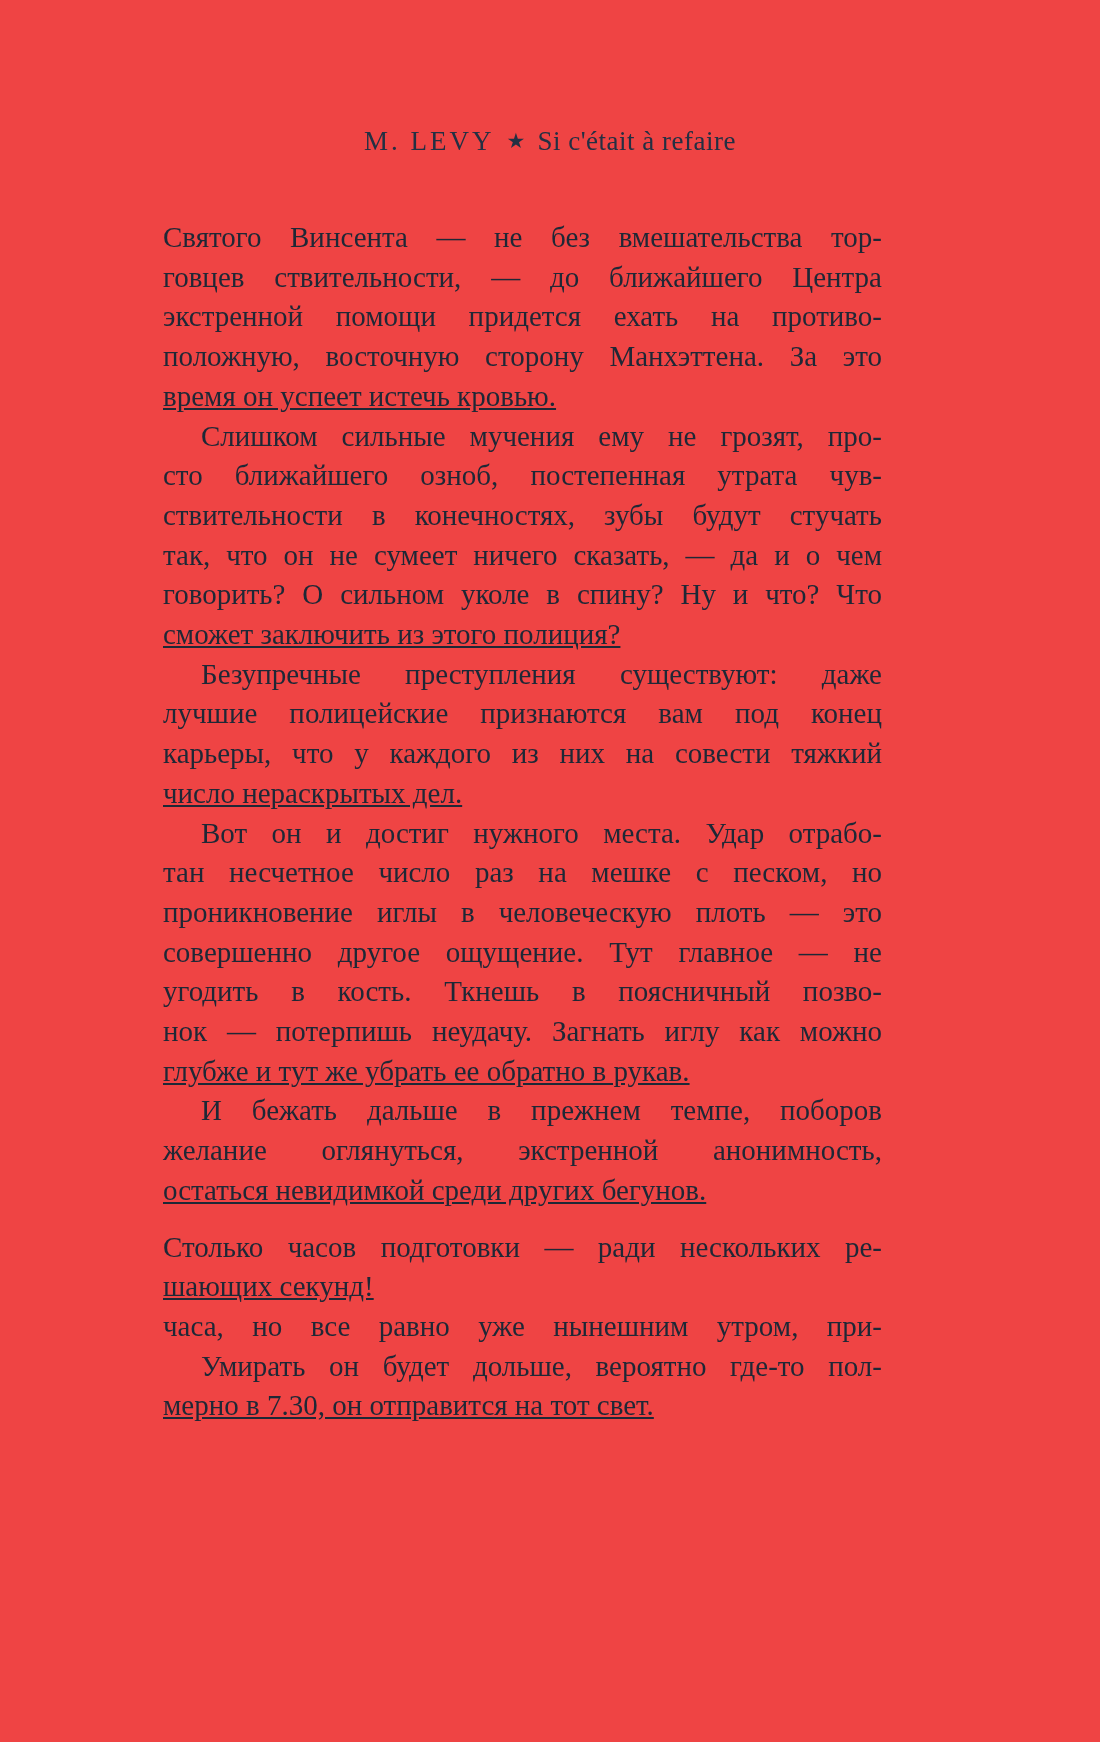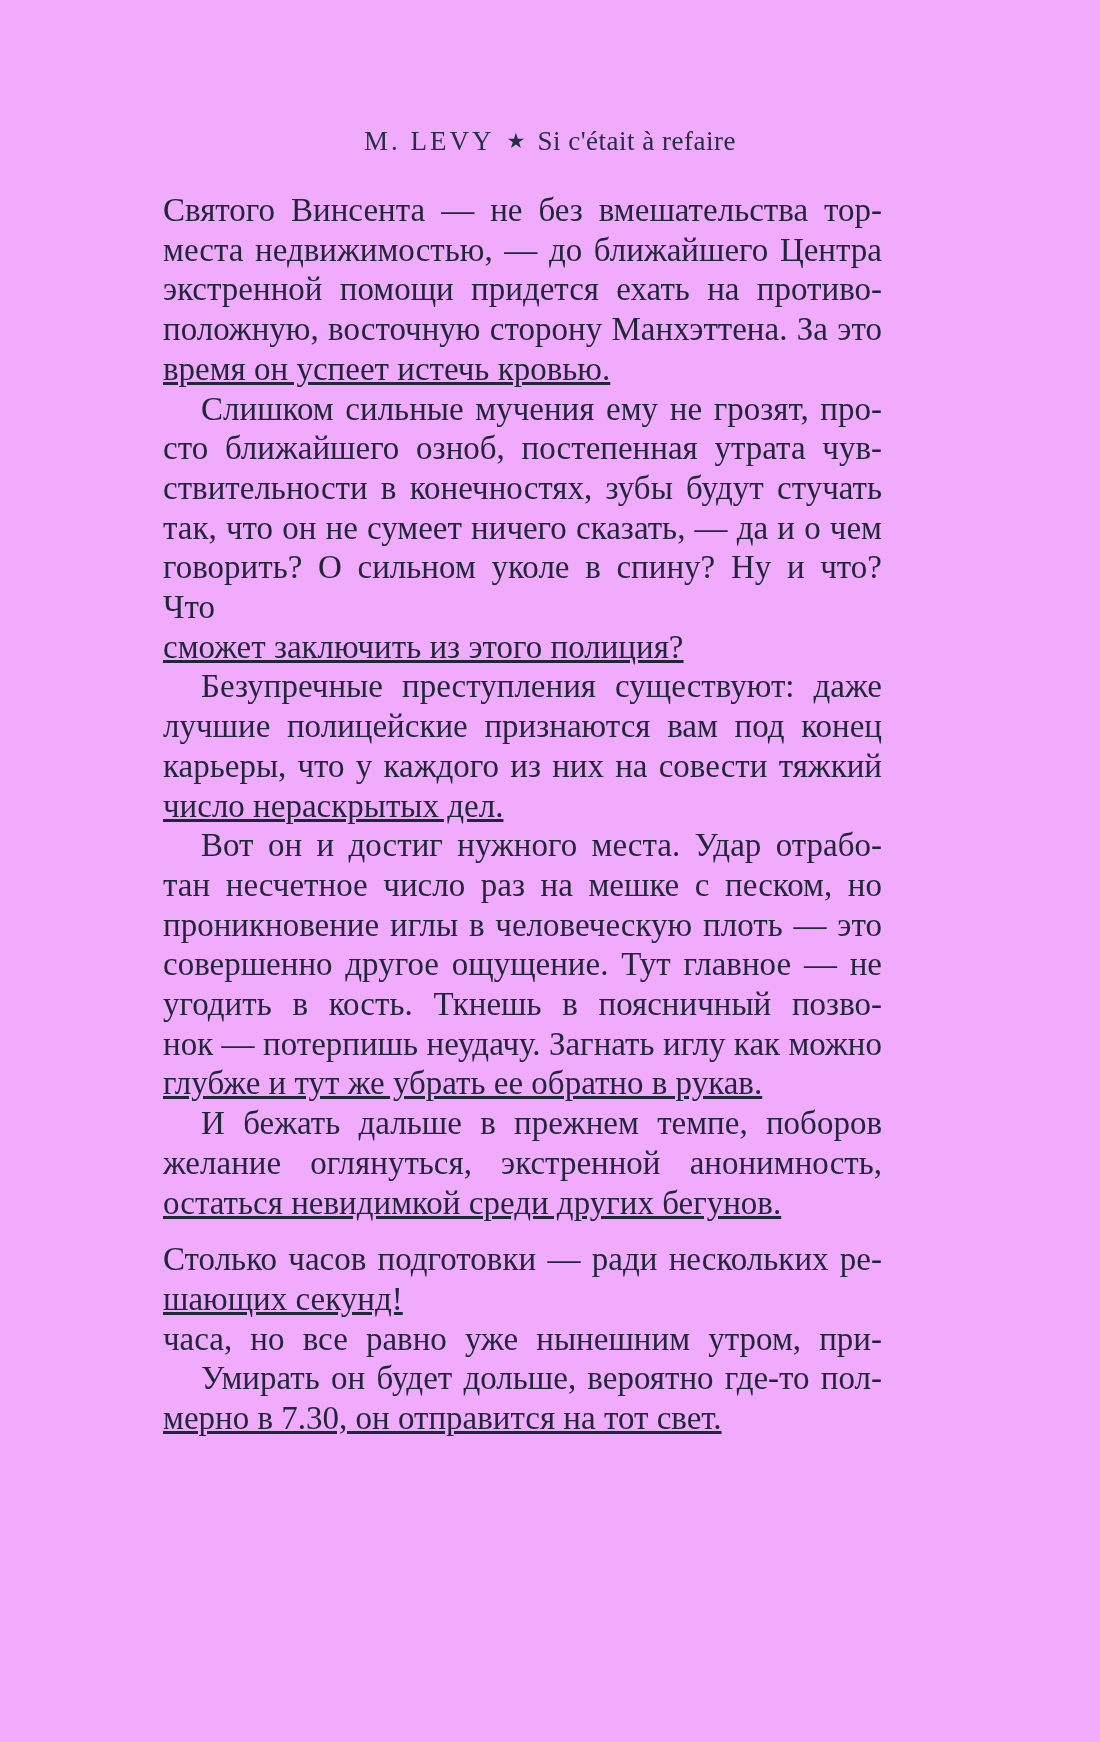--- a/index.html
+++ b/index.html
@@ -35,48 +35,48 @@
     margin: 0 12px;
     position: relative;
     top: -2px;
   }
   .running-head .book-title {
     letter-spacing: 0.5px;
   }
   .text-block {
     position: absolute;
     left: 163px;
-    top: 191px;
+    top: 218px;
     width: 719px;
-    font-size: 33px;
+    font-size: 29px;
     line-height: 39.7px;
   }
   .para { margin: 0; }
   .para.section-break { margin-top: 17px; }
   .line {
     text-align: justify;
     text-align-last: justify;
     white-space: normal;
   }
   .line.last { text-align-last: left; text-decoration: underline; }
   .line.indent { text-indent: 38px; }
 </style>
 </head>
 <body>
 
-<div class="page" style="background: #f0abfc; color: rgb(30, 40, 54);">
+<div class="page" style="background: #ef4444; color: rgb(30, 40, 54);">
 
   <div class="running-head">
     <span class="author">M. LEVY</span><span class="star">★</span><span class="book-title">Si c'était à refaire</span>
   </div>
 
   <div class="text-block">
       <div class="para">
         <div class="line">Святого Винсента — не без вмешательства тор-</div>
-        <div class="line">места недвижимостью, — до ближайшего Центра</div>
+        <div class="line">говцев ствительности, — до ближайшего Центра</div>
         <div class="line">экстренной помощи придется ехать на противо-</div>
         <div class="line">положную, восточную сторону Манхэттена. За это</div>
         <div class="line last">время он успеет истечь кровью.</div>
       </div>
       <div class="para">
         <div class="line indent">Слишком сильные мучения ему не грозят, про-</div>
         <div class="line">сто ближайшего озноб, постепенная утрата чув-</div>
         <div class="line">ствительности в конечностях, зубы будут стучать</div>
         <div class="line">так, что он не сумеет ничего сказать, — да и о чем</div>
         <div class="line">говорить? О сильном уколе в спину? Ну и что? Что</div>

